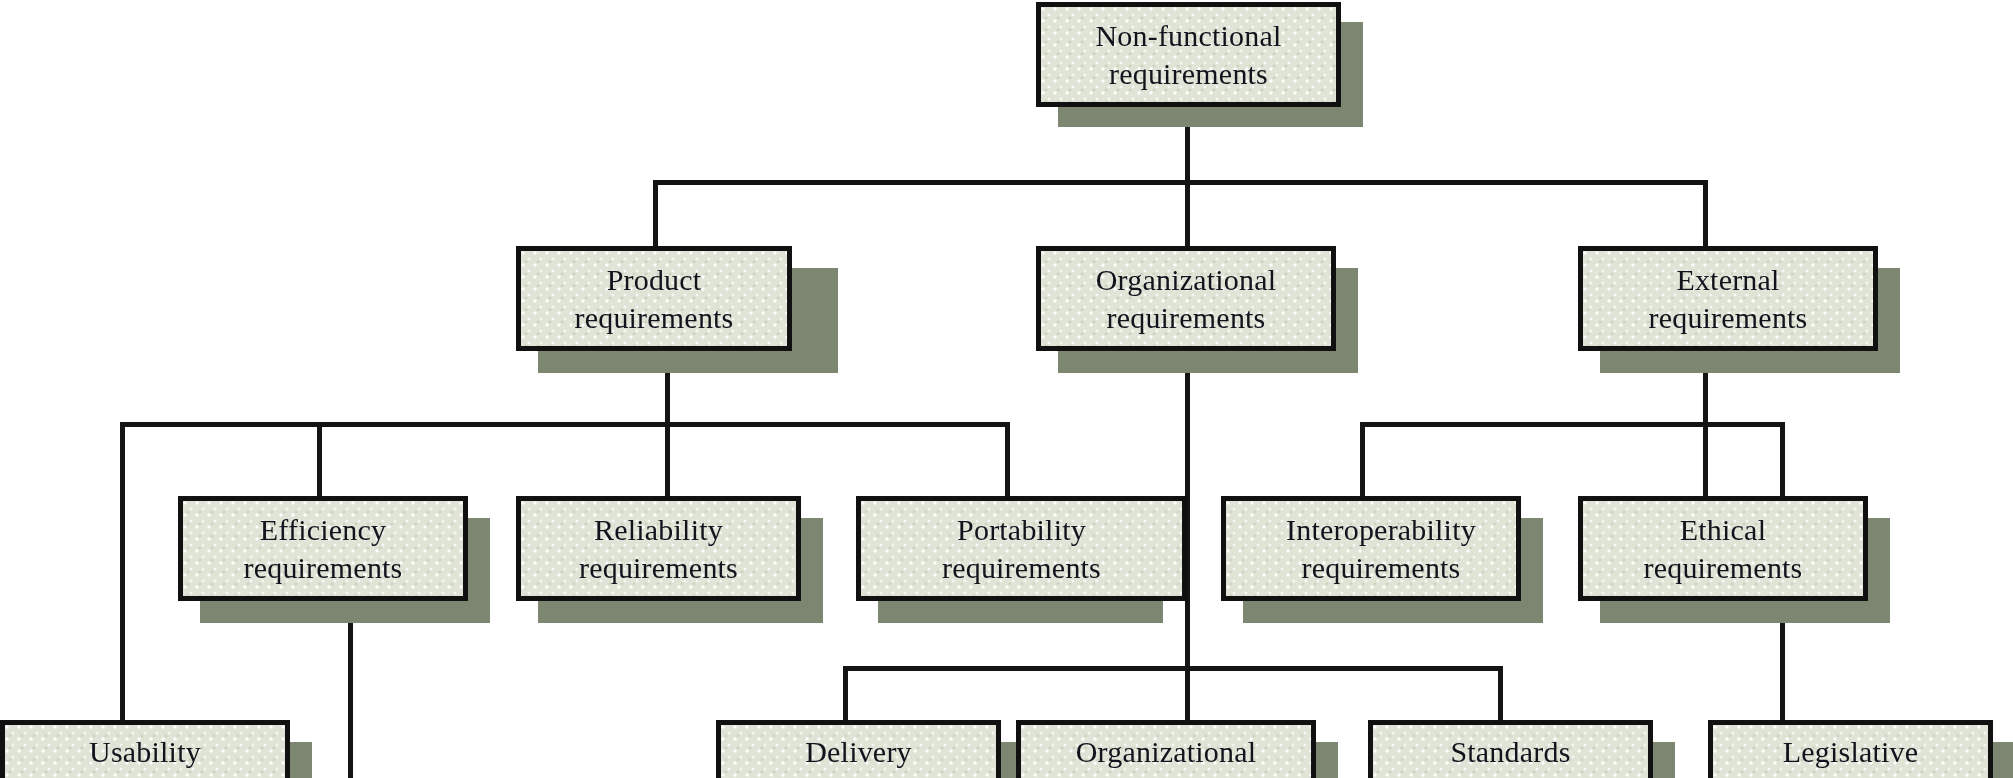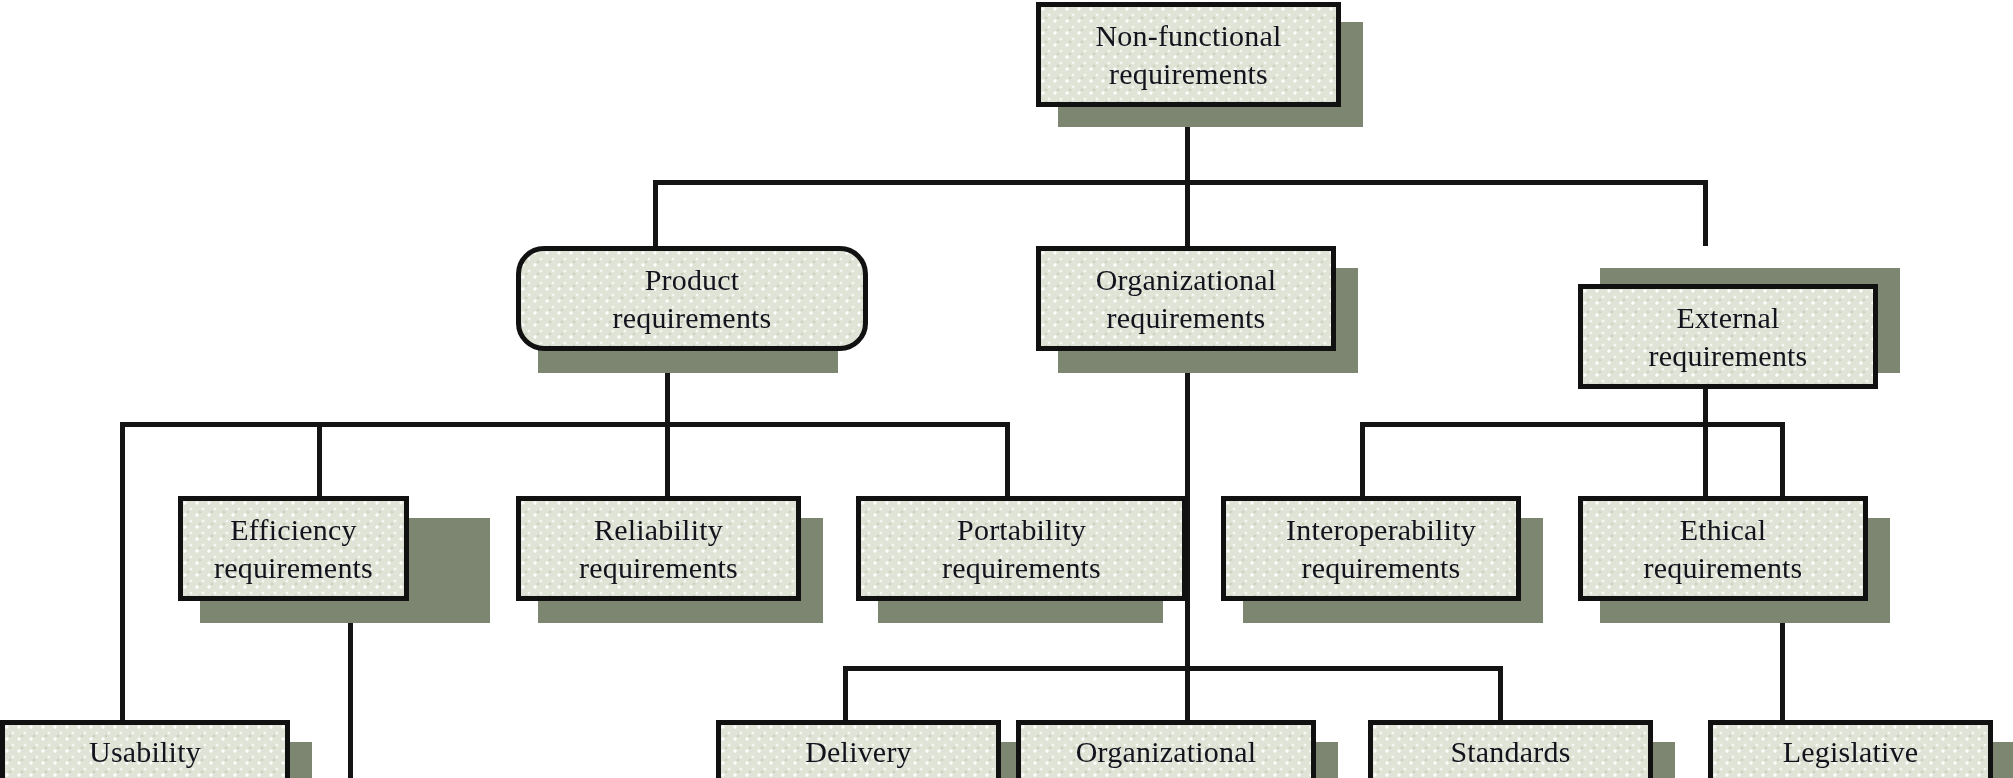--- a/index.html
+++ b/index.html
@@ -111,36 +111,36 @@
   <div class="shadow" style="left:738px; top:742px; width:285px; height:60px;"></div>
   <div class="shadow" style="left:1038px; top:742px; width:300px; height:60px;"></div>
   <div class="shadow" style="left:1390px; top:742px; width:285px; height:60px;"></div>
   <div class="shadow" style="left:1730px; top:742px; width:285px; height:60px;"></div>
 
   <div class="node" style="left:1036px; top:2px; width:305px; height:105px;">
     <span class="ln">Non-functional</span>
     <span class="ln">requirements</span>
   </div>
 
-  <div class="node" style="left:516px; top:246px; width:352px; height:105px;border-radius:28px;">
+  <div class="node" style="left:516px; top:246px; width:276px; height:105px;">
     <span class="ln">Product</span>
     <span class="ln">requirements</span>
   </div>
 
   <div class="node" style="left:1036px; top:246px; width:300px; height:105px;">
     <span class="ln">Organizational</span>
     <span class="ln">requirements</span>
   </div>
 
-  <div class="node" style="left:1578px; top:246px; width:300px; height:105px;margin-top:38px;">
+  <div class="node" style="left:1578px; top:246px; width:300px; height:105px;">
     <span class="ln">External</span>
     <span class="ln">requirements</span>
   </div>
 
-  <div class="node" style="left:178px; top:496px; width:231px; height:105px;text-align:center;">
+  <div class="node" style="left:178px; top:496px; width:290px; height:105px;text-align:center;">
     <span class="ln">Efficiency</span>
     <span class="ln">requirements</span>
   </div>
 
   <div class="node" style="left:516px; top:496px; width:285px; height:105px;">
     <span class="ln">Reliability</span>
     <span class="ln">requirements</span>
   </div>
 
   <div class="node" style="left:856px; top:496px; width:331px; height:105px;">

